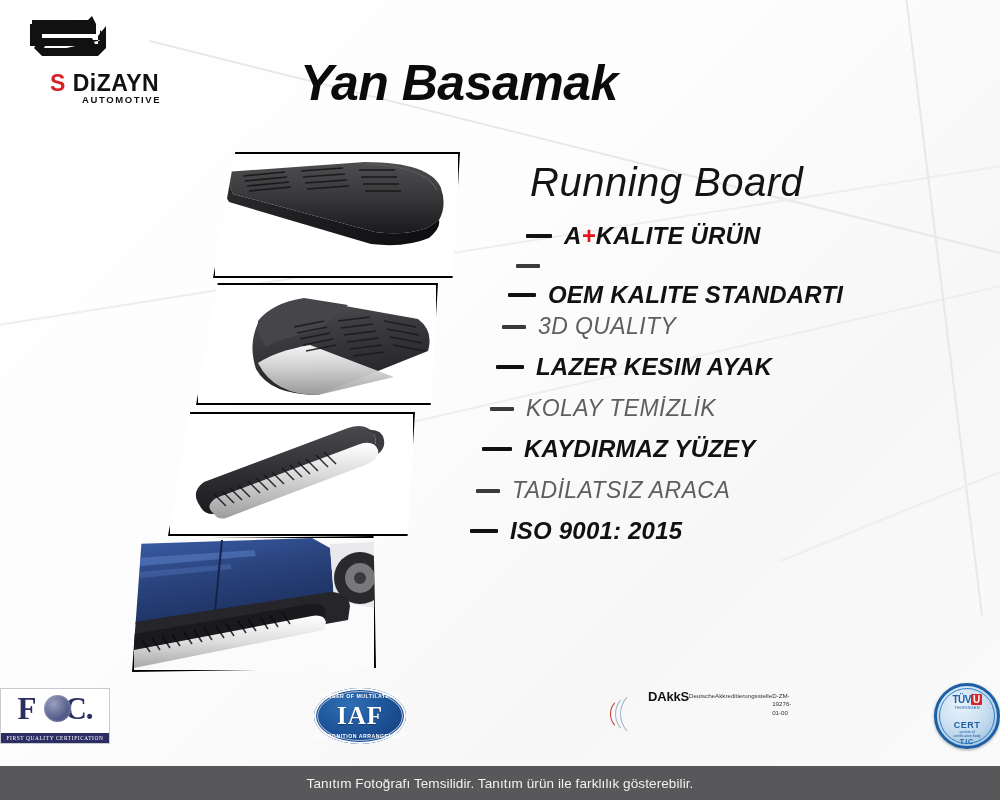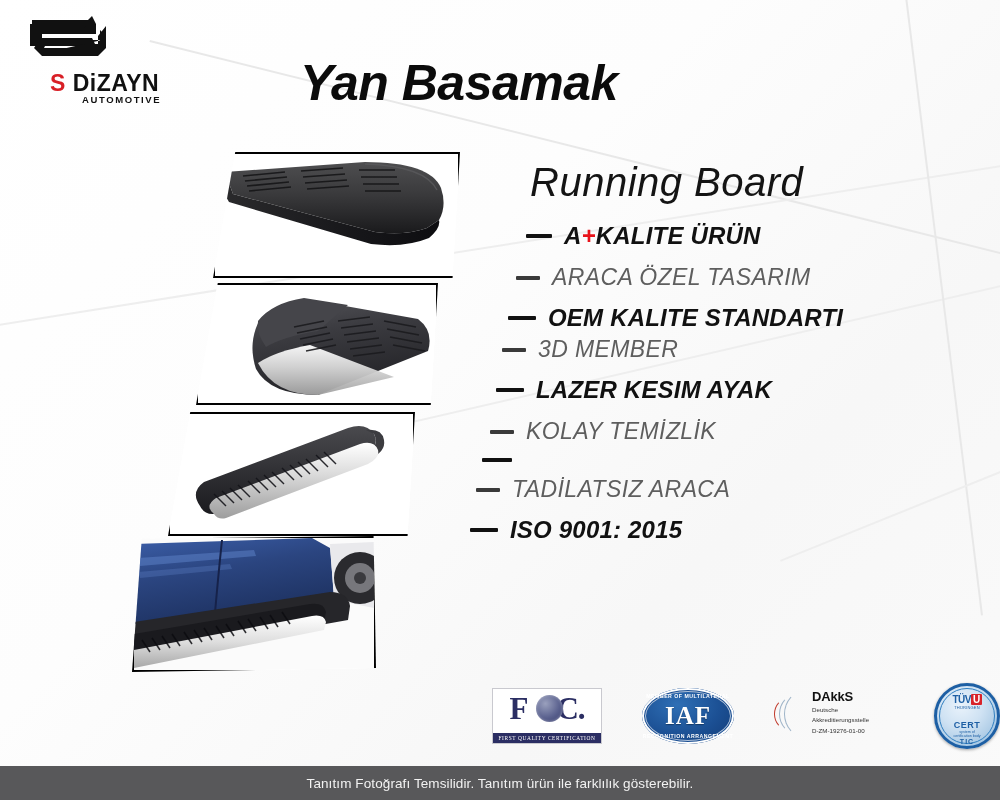--- a/index.html
+++ b/index.html
@@ -65,21 +65,21 @@
     flex:none;
   }
   .feat.strong .dash{background:#111;}
   .feat.light .dash{background:#3a3a3a;}
   .feat.strong .txt{font-weight:bold;color:#111;font-size:24px;letter-spacing:.2px;}
   .feat.light  .txt{font-weight:400;color:#5e5e5e;font-size:23px;letter-spacing:.4px;}
   .plus{color:#e8121a;font-weight:bold;}
 
   
   #certs{position:absolute;left:0;top:678px;width:1000px;height:76px;
-         display:flex;justify-content:flex-end;align-items:center;gap:40px;}
+         display:flex;justify-content:space-between;align-items:center;gap:40px;}
   .cert{position:relative;}
 
   
   .fqc{width:108px;height:54px;border:1px solid #c9c9cf;background:#fff;
        display:flex;flex-direction:column;align-items:center;justify-content:flex-start;}
   .fqc-main{position:relative;font-family:"Liberation Serif",serif;
             font-size:31px;font-weight:bold;color:#2b2e63;line-height:40px;letter-spacing:-1px;}
   .fqc-globe{position:absolute;left:27px;top:6px;width:27px;height:27px;border-radius:50%;
              background:radial-gradient(circle at 35% 32%,#9aa0bd 0%,#5b628f 55%,#343a6b 100%);
              box-shadow:inset 0 0 3px rgba(255,255,255,.5);}
@@ -98,21 +98,21 @@
                     font-size:5.2px;letter-spacing:.5px;font-weight:bold;}
   .iaf-top{top:5px;}
   .iaf-bot{bottom:5px;}
 
   
   .dakks{width:120px;height:52px;display:flex;align-items:flex-start;gap:4px;}
   .dakks-arcs{position:relative;width:34px;height:46px;flex:none;}
   .arc{position:absolute;border:1.6px solid #9fb4c8;border-right-color:transparent;
        border-top-color:transparent;border-bottom-color:transparent;border-radius:50%;}
   .arc.red{border-left-color:#c0392b;}
-  .dakks-txt{display:flex;flex-direction:column;}
+  .dakks-txt{display:flex;flex-direction:row;}
   .dakks-title{font-size:13px;font-weight:bold;color:#111;line-height:14px;letter-spacing:-.2px;}
   .dakks-sub{font-size:6.2px;color:#333;line-height:8.4px;margin-top:2px;}
 
   
   .tuv{width:60px;height:60px;border-radius:50%;position:relative;
        background:radial-gradient(circle at 40% 32%,#eaf3fb 0%,#cfe2f3 40%,#8fb8da 100%);
        border:3px solid #1d5fa4;box-shadow:0 1px 3px rgba(0,0,0,.35);
        display:flex;flex-direction:column;align-items:center;justify-content:center;}
   .tuv-ring{position:absolute;inset:2px;border-radius:50%;border:1.2px solid #2f7ec0;}
   .tuv-logo{font-size:10px;font-weight:bold;color:#1d5fa4;letter-spacing:-.5px;line-height:11px;}
@@ -326,40 +326,40 @@
     </div>
   </div>
 
   <div id="features">
     <div class="feat strong" style="margin-left:56px;margin-bottom:14px;">
       <span class="dash" style="width:26px;"></span>
       <span class="txt"><span>A</span><span class="plus">+</span><span>KALITE ÜRÜN</span></span>
     </div>
     <div class="feat light" style="margin-left:46px;margin-bottom:13px;">
       <span class="dash" style="width:24px;"></span>
-      <span class="txt">ARACA ÖZEL TASARIM</span>
     </div>
     <div class="feat strong" style="margin-left:38px;margin-bottom:4px;">
       <span class="dash" style="width:28px;"></span>
       <span class="txt">OEM KALITE STANDARTI</span>
     </div>
     <div class="feat light" style="margin-left:32px;margin-bottom:13px;">
       <span class="dash" style="width:24px;"></span>
-      <span class="txt">3D MEMBER</span>
+      <span class="txt">3D QUALITY</span>
     </div>
     <div class="feat strong" style="margin-left:26px;margin-bottom:14px;">
       <span class="dash" style="width:28px;"></span>
       <span class="txt">LAZER KESIM AYAK</span>
     </div>
     <div class="feat light" style="margin-left:20px;margin-bottom:13px;">
       <span class="dash" style="width:24px;"></span>
       <span class="txt">KOLAY TEMİZLİK</span>
     </div>
     <div class="feat strong" style="margin-left:12px;margin-bottom:14px;">
       <span class="dash" style="width:30px;"></span>
+      <span class="txt">KAYDIRMAZ YÜZEY</span>
     </div>
     <div class="feat light" style="margin-left:6px;margin-bottom:13px;">
       <span class="dash" style="width:24px;"></span>
       <span class="txt">TADİLATSIZ ARACA</span>
     </div>
     <div class="feat strong" style="margin-left:0px;">
       <span class="dash" style="width:28px;"></span>
       <span class="txt">ISO 9001: 2015</span>
     </div>
   </div>

